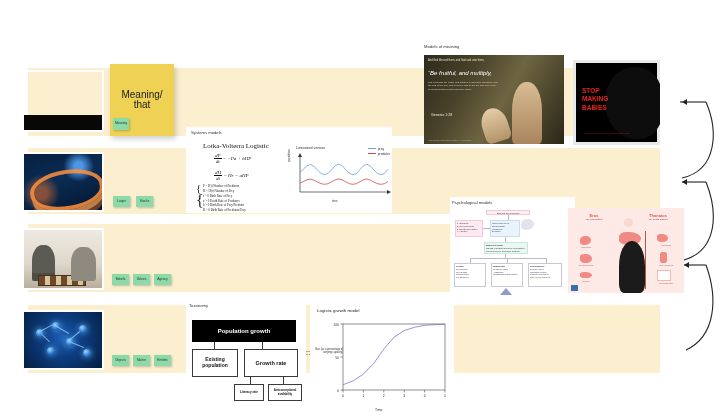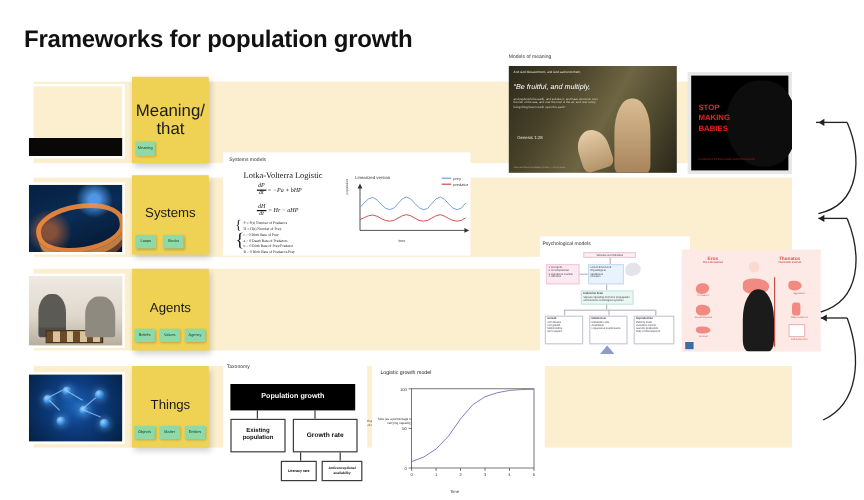--- a/index.html
+++ b/index.html
@@ -231,30 +231,29 @@
   .log-xlab { position:absolute; left:62px; bottom:0; font-size:3.4px; color:#333; }
 
   
   .arrows { position:absolute; left:660px; top:60px; width:60px; height:330px; }
 </style>
 </head>
 <body>
 
 <div id="canvas">
 
-  <div class="page-title">Frameworks for population growth</div>
 
   <div class="band b1"></div>
   <div class="band b2"></div>
   <div class="band b3"></div>
   <div class="band b4"></div>
 
   <div class="photo ph-sunset" style="left:22px;top:70px;width:82px;height:62px;"></div>
 
-  <div class="sticky" style="left:110px;top:64px;width:64px;height:72px;font-size:14px;">
+  <div class="sticky" style="left:110px;top:64px;width:64px;height:72px;font-size:10px;">
     <div class="st-text">
       <span>Meaning/</span><br>
       <span>that</span>
     </div>
   </div>
   <div class="sub-note" style="left:113px;top:118px;width:16px;height:12px;">Meaning</div>
 
   <div class="caption" style="left:424px;top:44px;">Models of meaning</div>
 
   <div class="genesis" style="left:424px;top:55px;width:140px;height:89px;">
@@ -274,23 +273,20 @@
         <span>STOP</span><br>
         <span>MAKING</span><br>
         <span>BABIES</span>
       </div>
       <div class="sub">A CAMPAIGN TO END HUMAN OVERPOPULATION</div>
     </div>
   </div>
 
   <div class="photo ph-lights" style="left:22px;top:152px;width:82px;height:60px;"></div>
 
-  <div class="sticky" style="left:110px;top:146px;width:64px;height:66px;font-size:11px;">
-    <div class="st-text">Systems</div>
-  </div>
   <div class="sub-note" style="left:113px;top:196px;width:17px;height:11px;">Loops</div>
   <div class="sub-note" style="left:136px;top:196px;width:17px;height:11px;">Stocks</div>
 
   <div class="panel" style="left:186px;top:127px;width:206px;height:86px;"></div>
 
   <div class="caption" style="left:191px;top:130px;">Systems models</div>
 
   <div class="lv-title">Lotka-Volterra Logistic</div>
 
   <div class="lv-eq" style="left:214px;top:153px;font-size:5px;">
@@ -342,23 +338,20 @@
         <path d="M103 42 l-4 -2 l0 4 Z" fill="#333"></path>
         <path d="M12.00 22.80 L15.52 18.96 L19.04 15.76 L22.56 14.48 L26.08 16.40 L29.60 20.24 L33.12 23.44 L36.64 24.72 L40.16 23.44 L43.68 19.60 L47.20 15.76 L50.72 14.16 L54.24 15.76 L57.76 19.60 L61.28 23.12 L64.80 24.72 L68.32 23.76 L71.84 19.60 L75.36 15.76 L78.88 14.16 L82.40 16.08 L85.92 19.92 L89.44 23.44 L92.96 24.72 L96.48 23.44 L100.00 19.28 " fill="none" stroke="#6f9fd8" stroke-width="0.8"></path>
         <path d="M12.00 33.04 L15.52 31.44 L19.04 29.84 L22.56 29.20 L26.08 30.16 L29.60 32.08 L33.12 33.68 L36.64 34.32 L40.16 33.68 L43.68 31.76 L47.20 29.84 L50.72 28.88 L54.24 29.84 L57.76 31.76 L61.28 33.68 L64.80 34.32 L68.32 33.68 L71.84 31.76 L75.36 29.84 L78.88 28.88 L82.40 30.16 L85.92 32.08 L89.44 33.68 L92.96 34.32 L96.48 33.68 L100.00 31.44 " fill="none" stroke="#cf4b4b" stroke-width="0.8"></path>
       </svg>
   </div>
 
   <div class="photo ph-chess" style="left:22px;top:228px;width:82px;height:62px;">
     <div class="board"></div>
   </div>
 
-  <div class="sticky" style="left:110px;top:224px;width:64px;height:68px;font-size:11px;">
-    <div class="st-text">Agents</div>
-  </div>
   <div class="sub-note" style="left:112px;top:274px;width:17px;height:11px;">Beliefs</div>
   <div class="sub-note" style="left:133px;top:274px;width:17px;height:11px;">Values</div>
   <div class="sub-note" style="left:154px;top:274px;width:17px;height:11px;">Agency</div>
 
   <div class="panel" style="left:450px;top:197px;width:125px;height:100px;"></div>
   <div class="caption" style="left:452px;top:200px;">Psychological models</div>
 
   <div>
     <div class="psy-box hdr" style="left:486px;top:210px;width:44px;height:5px;">Stimulus and individual</div>
     <div class="psy-line" style="left:508px;top:215px;width:0.6px;height:5px;"></div>
@@ -450,23 +443,20 @@
     <div class="node" style="left:54%;top:46%"></div>
     <div class="node" style="left:70%;top:24%"></div>
     <div class="node" style="left:76%;top:66%"></div>
     <div class="bond" style="left:20%;top:34%;width:18%;transform:rotate(-28deg)"></div>
     <div class="bond" style="left:22%;top:38%;width:16%;transform:rotate(44deg)"></div>
     <div class="bond" style="left:40%;top:24%;width:20%;transform:rotate(30deg)"></div>
     <div class="bond" style="left:58%;top:50%;width:18%;transform:rotate(-40deg)"></div>
     <div class="bond" style="left:58%;top:52%;width:20%;transform:rotate(22deg)"></div>
   </div>
 
-  <div class="sticky" style="left:110px;top:305px;width:64px;height:68px;font-size:11px;">
-    <div class="st-text">Things</div>
-  </div>
   <div class="sub-note" style="left:112px;top:355px;width:17px;height:11px;">Objects</div>
   <div class="sub-note" style="left:133px;top:355px;width:17px;height:11px;">Matter</div>
   <div class="sub-note" style="left:154px;top:355px;width:17px;height:11px;">Entities</div>
 
   <div class="panel" style="left:186px;top:300px;width:120px;height:117px;"></div>
   <div class="caption" style="left:189px;top:303px;">Taxonomy</div>
 
   <div class="tx-black" style="left:192px;top:320px;width:104px;height:22px;">Population growth</div>
   <div class="tx-line" style="left:214px;top:342px;width:0.8px;height:7px;"></div>
   <div class="tx-line" style="left:262px;top:342px;width:0.8px;height:7px;"></div>

